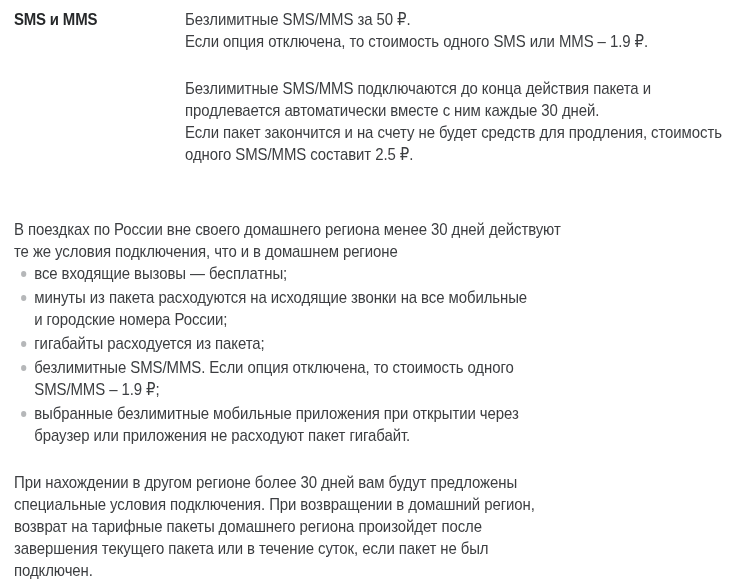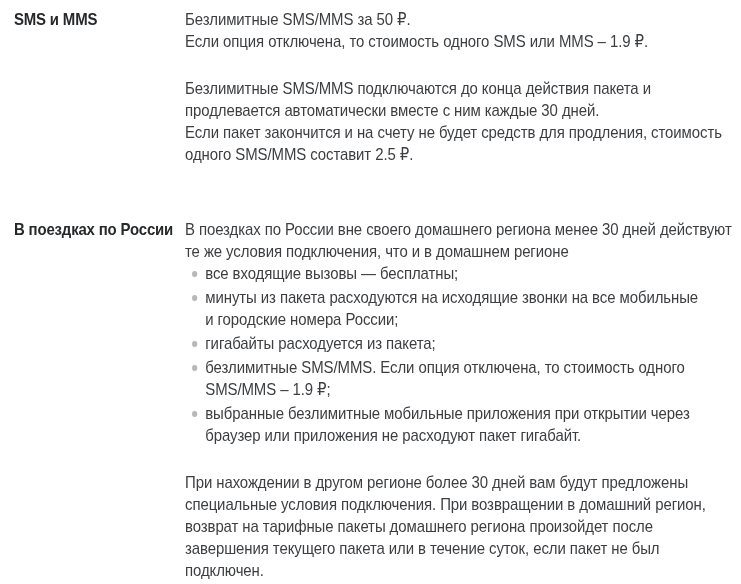--- a/index.html
+++ b/index.html
@@ -98,23 +98,20 @@
           <p class="para">Безлимитные SMS/MMS за 50 ₽.
 Если опция отключена, то стоимость одного SMS или MMS – 1.9 ₽.</p>
           <p class="para">Безлимитные SMS/MMS подключаются до конца действия пакета и
 продлевается автоматически вместе с ним каждые 30 дней.
 Если пакет закончится и на счету не будет средств для продления, стоимость
 одного SMS/MMS составит 2.5 ₽.</p>
         </div>
       </div>
     </div>
     <div class="row">
-      <div class="term">
-        <h3 class="heading">В поездках по России</h3>
-      </div>
       <div class="def">
         <div class="def-inner">
           <p class="para">В поездках по России вне своего домашнего региона менее 30 дней действуют
 те же условия подключения, что и в домашнем регионе</p>
           <ul class="list">
             <li class="list-item"><span class="dot"></span><span class="li-text">все входящие вызовы — бесплатны;</span></li>
             <li class="list-item"><span class="dot"></span><span class="li-text">минуты из пакета расходуются на исходящие звонки на все мобильные
 и городские номера России;</span></li>
             <li class="list-item"><span class="dot"></span><span class="li-text">гигабайты расходуется из пакета;</span></li>
             <li class="list-item"><span class="dot"></span><span class="li-text">безлимитные SMS/MMS. Если опция отключена, то стоимость одного

